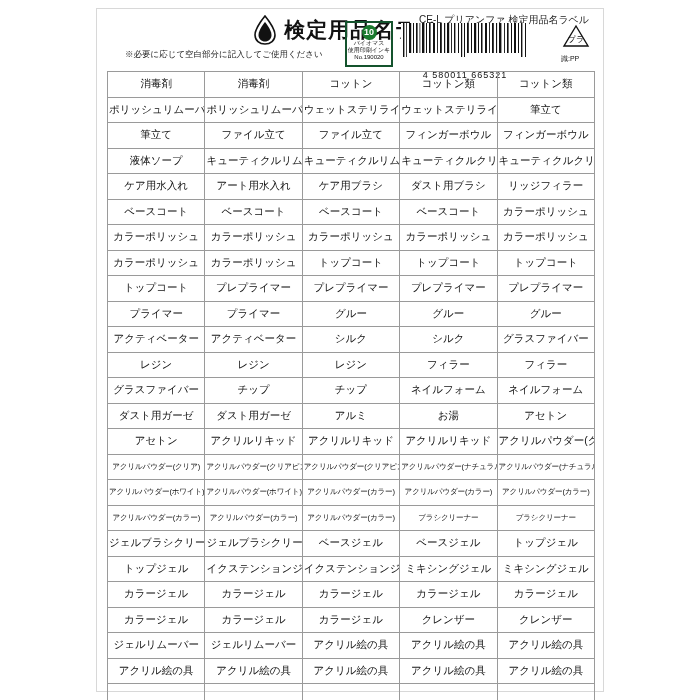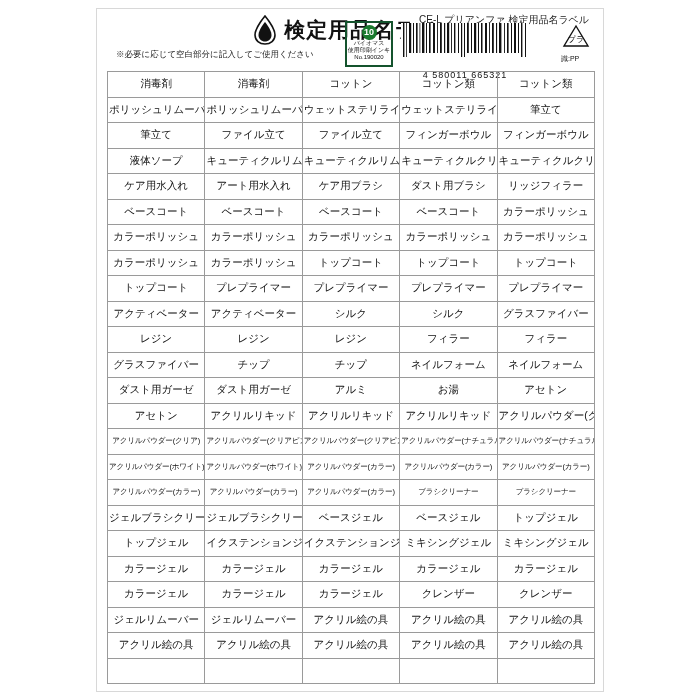--- a/index.html
+++ b/index.html
@@ -48,21 +48,21 @@
     flex: 0 0 auto;
   }
   #title-text {
     font-size: 21px;
     font-weight: bold;
     letter-spacing: 1px;
     color: #111;
     white-space: nowrap;
   }
   #subtitle {
-    margin-left: 11px;
+    margin-left: 20px;
     margin-top: 4px;
     font-size: 8.5px;
     color: #222;
     white-space: nowrap;
   }
   
   #tr-block {
     position: absolute;
     right: 6px;
     top: 4px;
@@ -315,20 +315,27 @@
             <td>トップコート</td>
           </tr>
           <tr>
             <td>トップコート</td>
             <td>プレプライマー</td>
             <td>プレプライマー</td>
             <td>プレプライマー</td>
             <td>プレプライマー</td>
           </tr>
           <tr>
+            <td>プライマー</td>
+            <td>プライマー</td>
+            <td>グルー</td>
+            <td>グルー</td>
+            <td>グルー</td>
+          </tr>
+          <tr>
             <td>アクティベーター</td>
             <td>アクティベーター</td>
             <td>シルク</td>
             <td>シルク</td>
             <td>グラスファイバー</td>
           </tr>
           <tr>
             <td>レジン</td>
             <td>レジン</td>
             <td>レジン</td>

